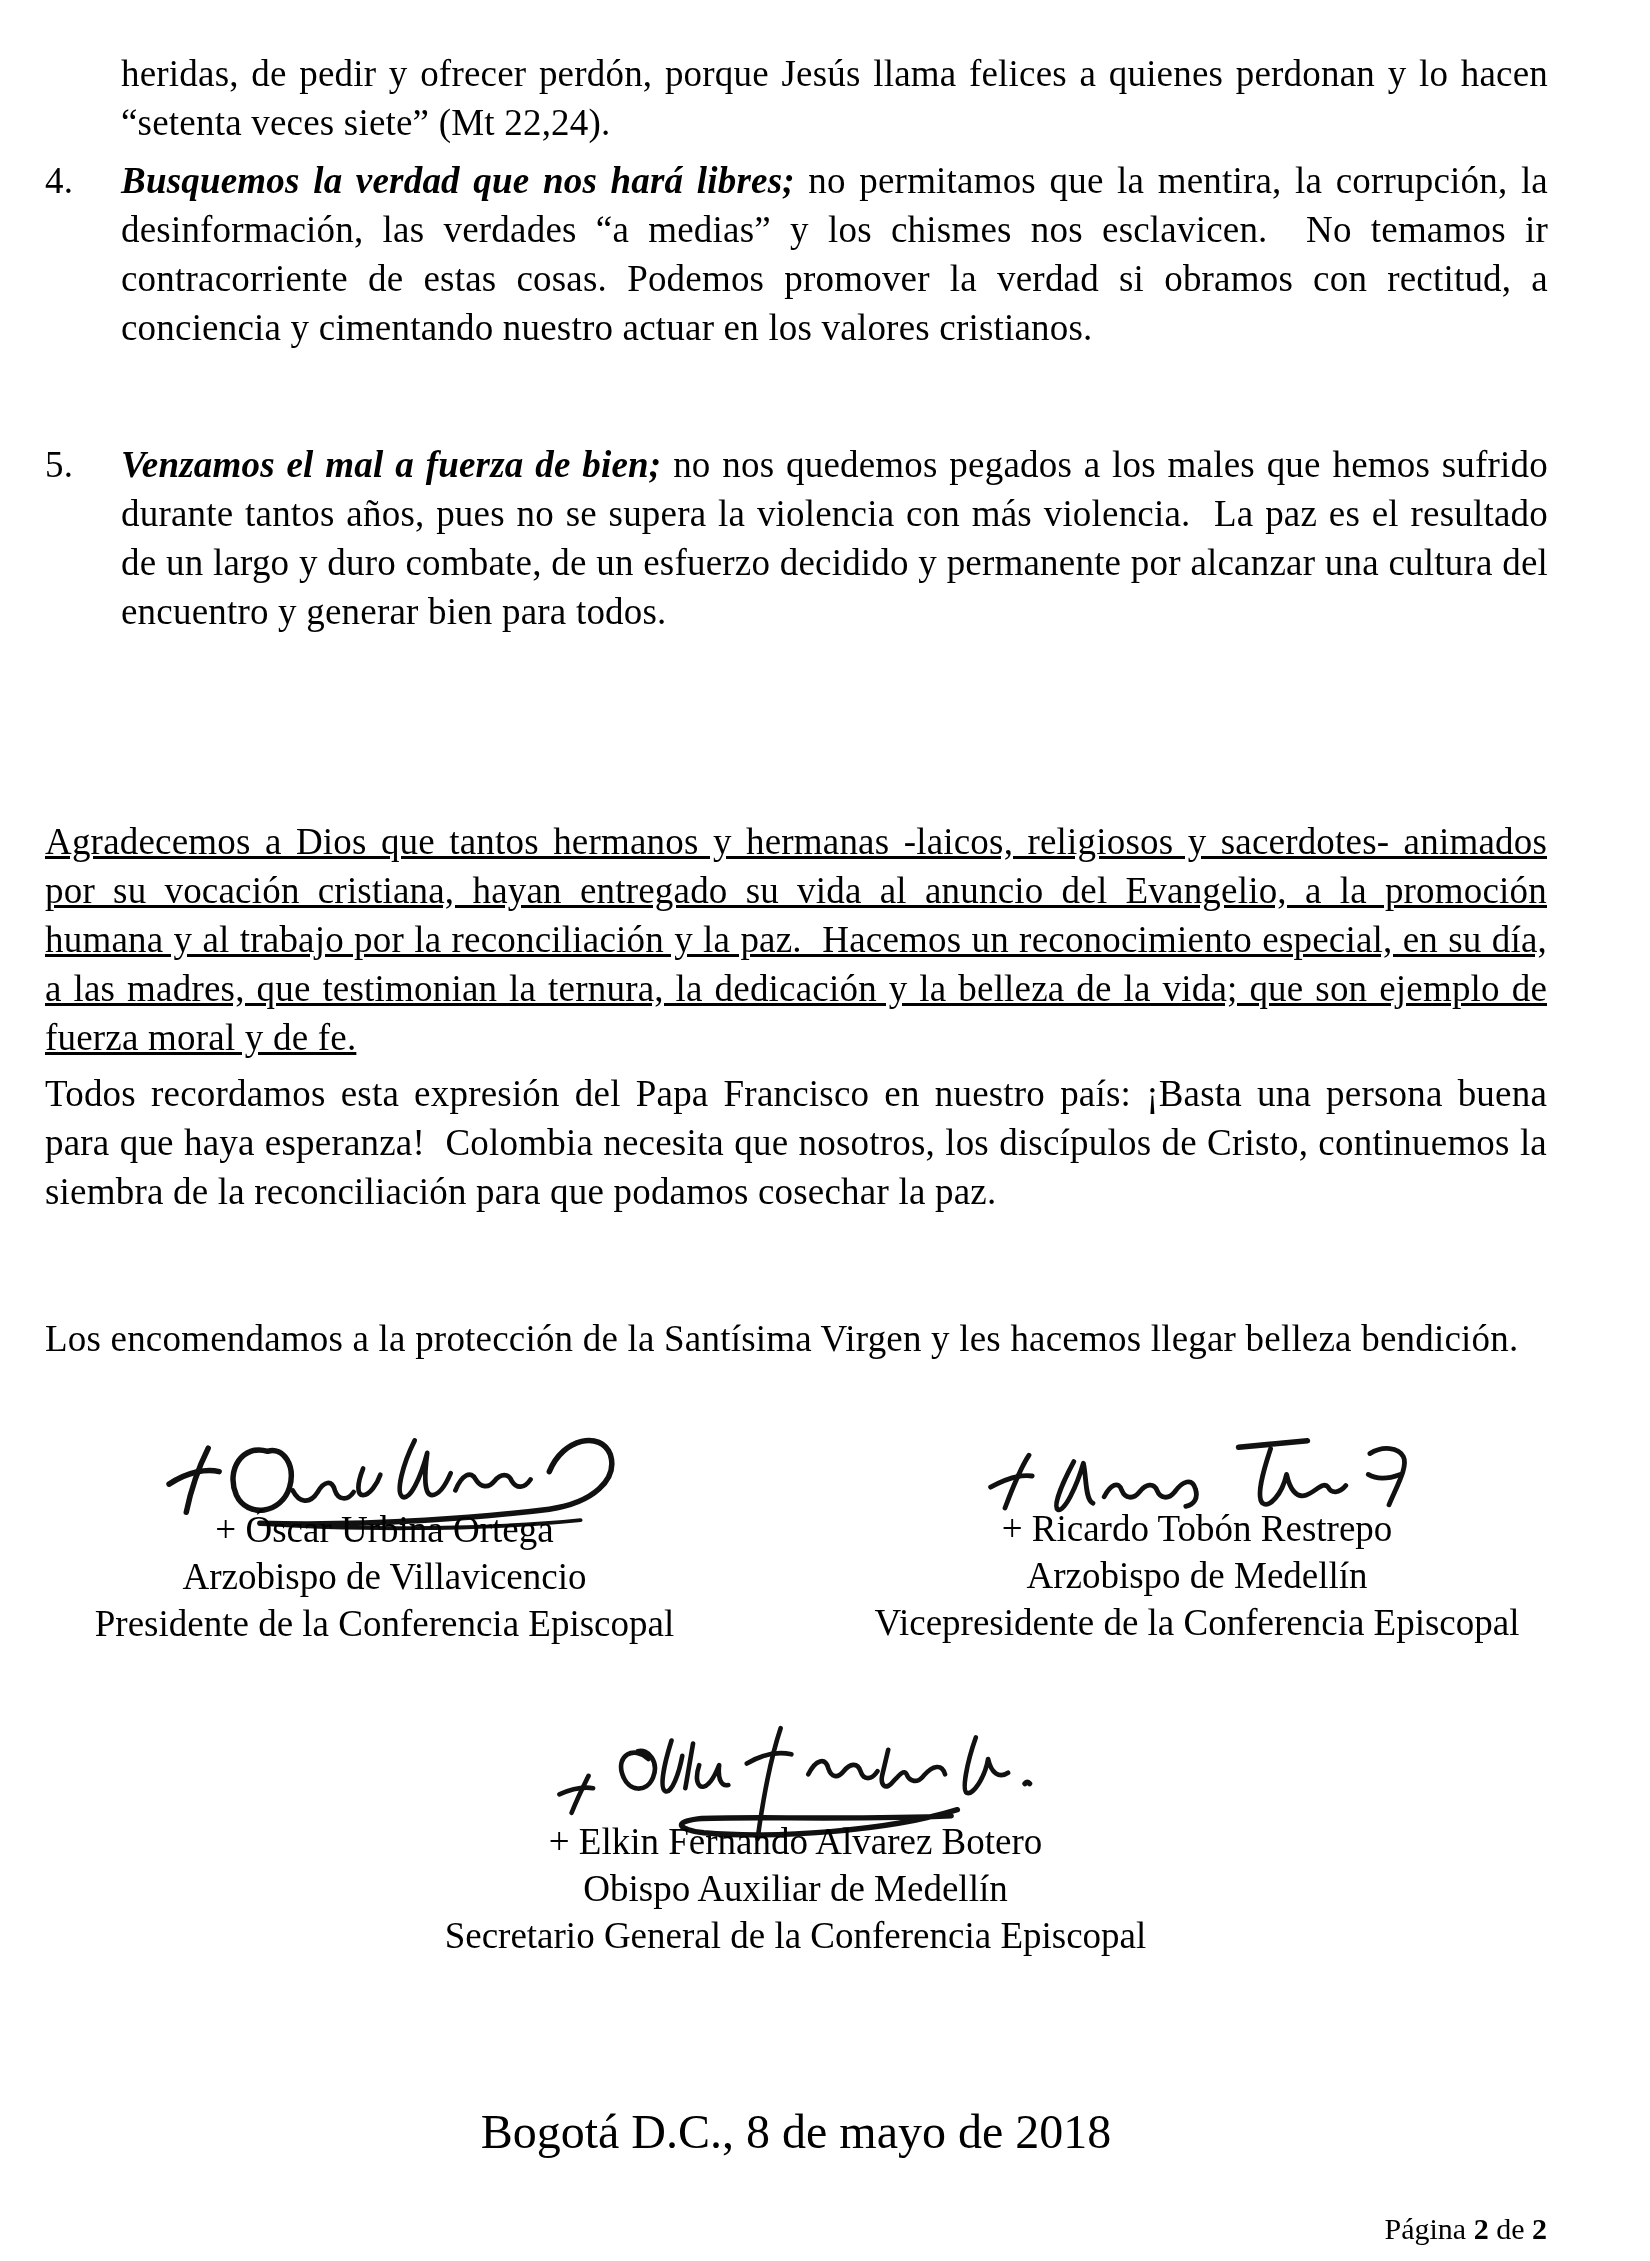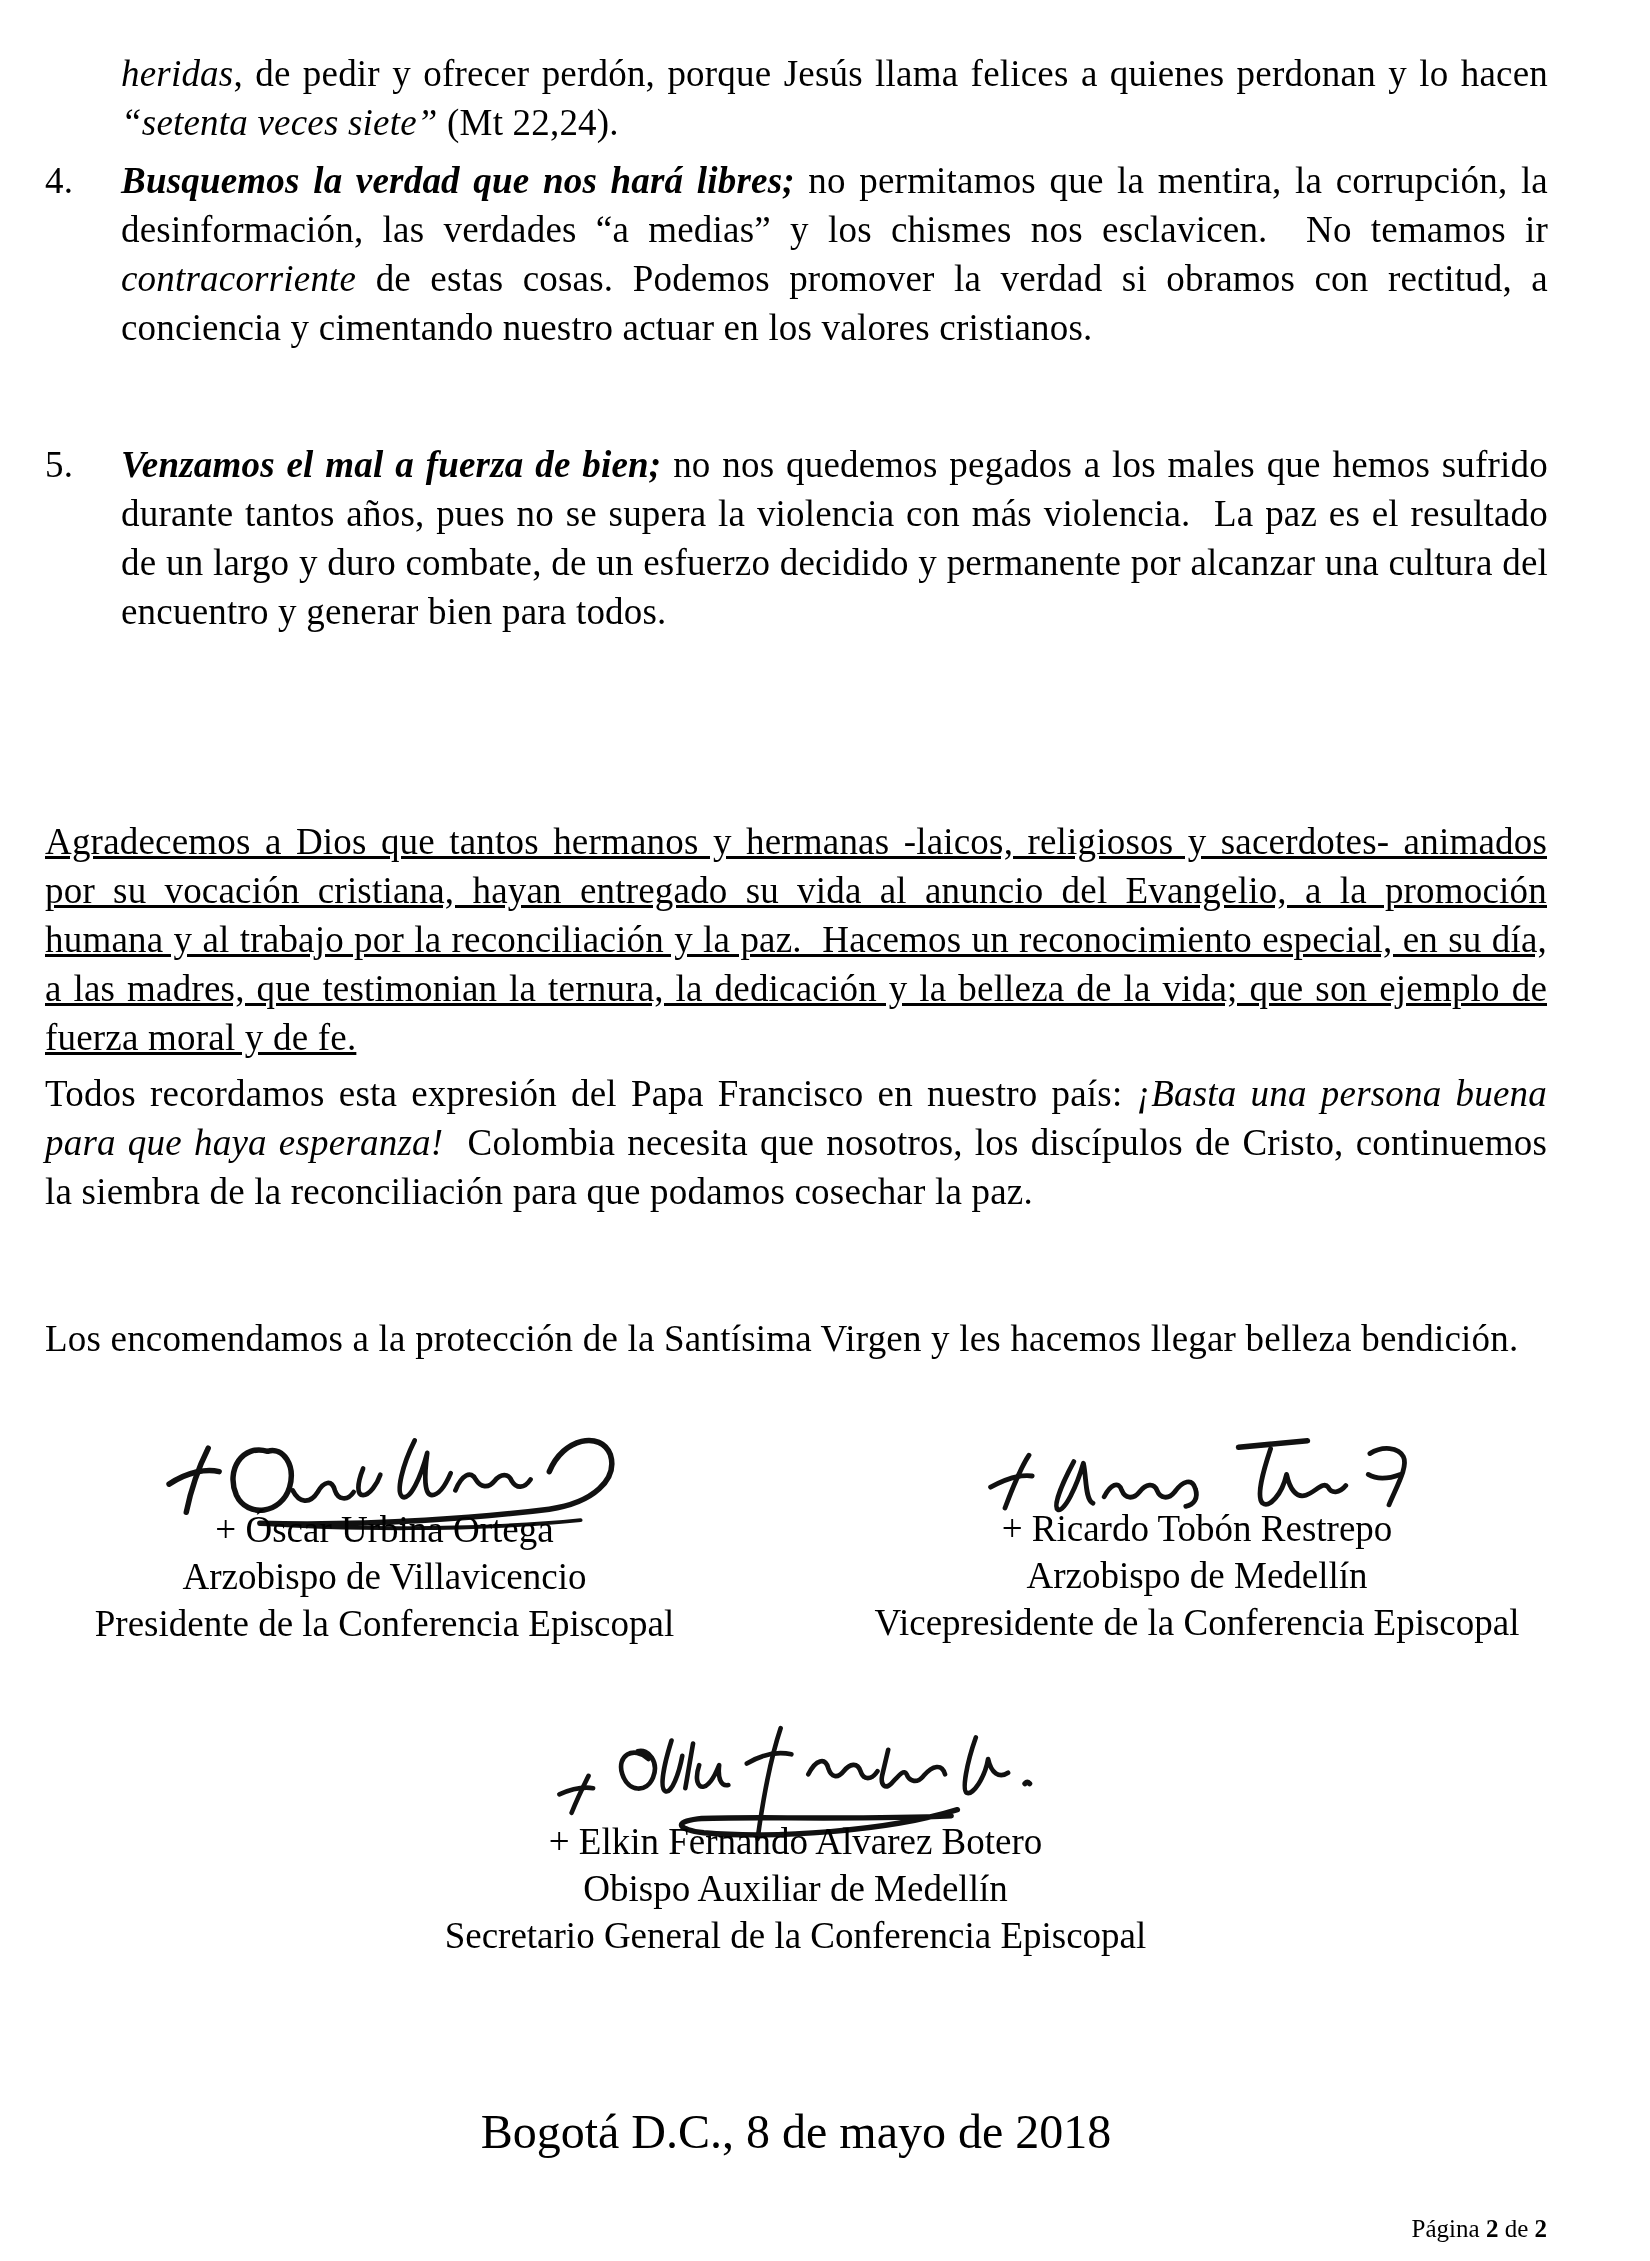--- a/index.html
+++ b/index.html
@@ -25,21 +25,21 @@
     letter-spacing: 0.2px;
   }
   .para.p3      { top: 12px;   padding-left: 76px; width: 1427px; }
   .para.item4   { top: 156px; }
   .para.item5   { top: 440px; }
   .para.thanks  { top: 780px; text-decoration: underline;  }
   .para.pope    { top: 1032px; }
   .para.entrust { top: 1277px; }
   .li { padding-left: 76px; width: 1427px; box-sizing: content-box; position: absolute; }
   .num { position: absolute; left: 0; top: 0; font-style: normal; font-weight: normal; }
-  .it { font-style: italic; }
+  .it { }
   .bi { font-style: italic; font-weight: bold; }
   .b  { font-weight: bold; }
 
   .sig-block {
     position: absolute;
     text-align: center;
     font-size: 37px;
   }
   .sig-block .line { line-height: 47px; white-space: nowrap; }
   .sig-left  { top: 1420px; left: 0;     width: 679px;  }
@@ -54,21 +54,21 @@
   .dateline {
     position: absolute;
     top: 2107px; left: 0; width: 100%;
     text-align: center;
     font-size: 48px;
     line-height: 49px;
   }
   .footer {
     position: absolute;
     top: 2207px; right: 0;
-    font-size: 25px;
+    font-size: 30px;
     line-height: 43px;
     white-space: nowrap;
   }
 </style>
 </head>
 <body>
 
 <div class="doc">
 
   <p class="para p3"><span class="it">heridas</span><span>, de pedir y ofrecer perdón, porque Jesús llama felices a quienes perdonan y lo hacen </span><span class="it">“setenta veces siete”</span><span> (Mt 22,24).</span></p>

